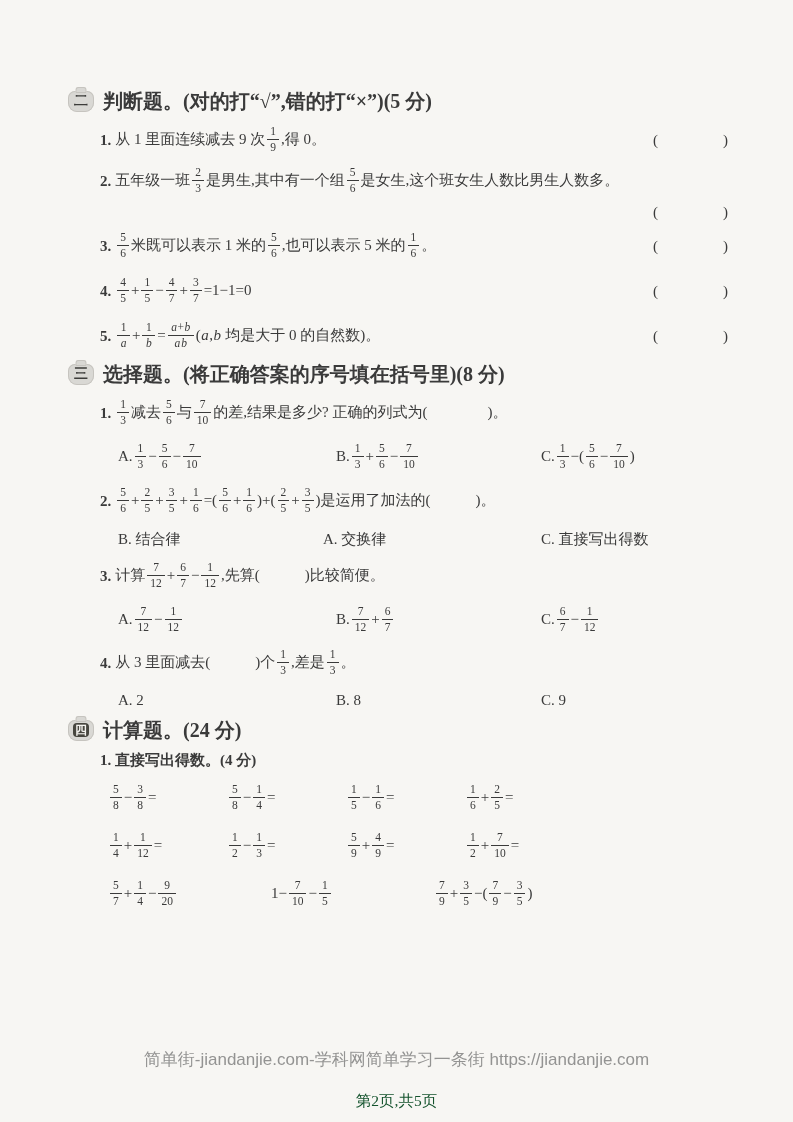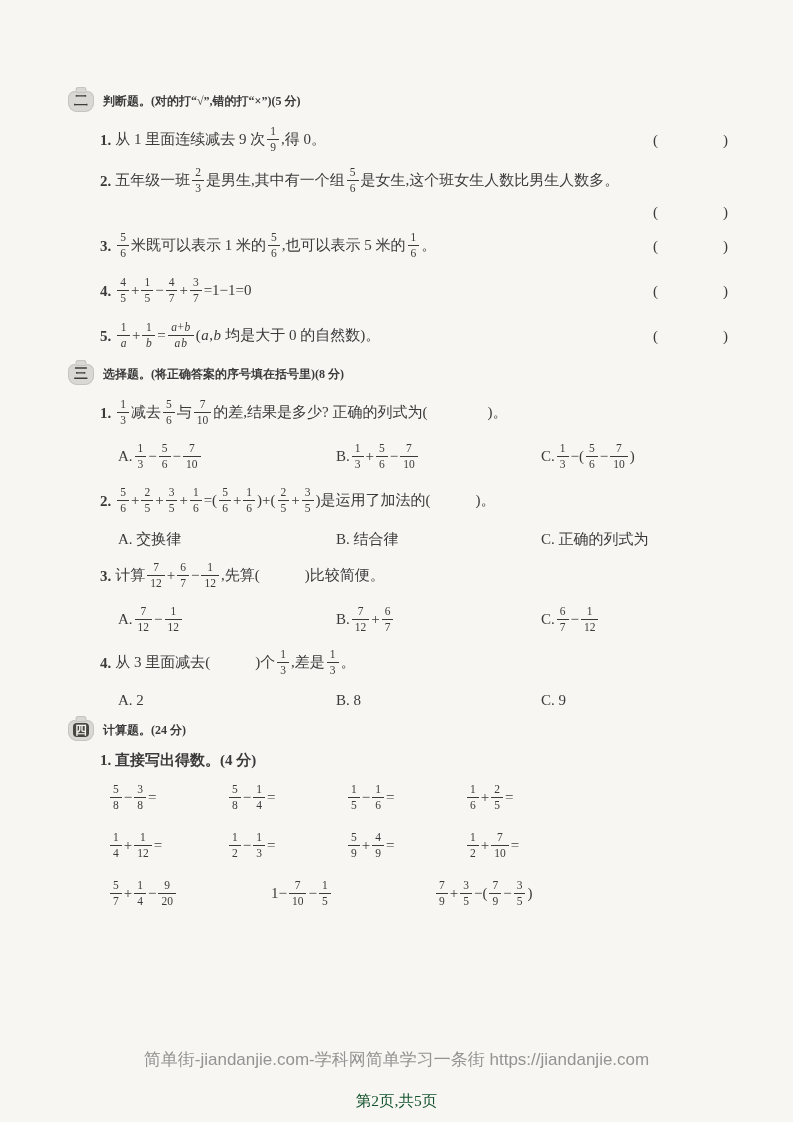--- a/index.html
+++ b/index.html
@@ -18,21 +18,21 @@
     border-radius:7px 7px 9px 9px; box-shadow:0 0 0 1px #c6c4bf inset;
     display:flex; align-items:center; justify-content:center; flex:0 0 auto;
   }
   .pouch::before {
     content:""; position:absolute; top:-4px; left:50%; transform:translateX(-50%);
     width:11px; height:6px; background:#d9d8d4; border-radius:3px 3px 0 0;
     box-shadow:0 0 0 1px #c6c4bf inset;
   }
   .pouch .ch { position:relative; font-weight:bold; font-size:14px; line-height:1; color:#3c3c3a; }
   .pouch .ch.boxed { background:#47463f; color:#f4f3ef; font-size:12px; padding:1px 2px; border-radius:4px; }
-  .sec-title { font-weight:bold; font-size:12px; white-space:nowrap; }
+  .sec-title { font-weight:bold; font-size:20px; white-space:nowrap; }
 
   
   .jrow { display:flex; align-items:center; margin-left:32px; white-space:nowrap; }
   .h44 { height:45px; } .h38 { height:37px; } .h24 { height:24px; }
   .qno { font-weight:bold; margin-right:4px; font-size:15px; }
   .qtext { font-size:15px; }
   .jbr { margin-left:auto; font-size:15px; letter-spacing:1px; }
   .br-only { justify-content:flex-end; }
 
   
@@ -217,23 +217,23 @@
               <span class="fden">6</span>
             </span>)+(<span class="frac">
               <span class="fnum">2</span>
               <span class="fden">5</span>
             </span>+<span class="frac">
               <span class="fnum">3</span>
               <span class="fden">5</span>
             </span>)是运用了加法的(　　　)。</span>
       </div>
       <div class="opts h30">
+        <span class="opt o2">B. 结合律</span>
         <span class="opt o1">A. 交换律</span>
-        <span class="opt o2">B. 结合律</span>
-        <span class="opt o3">C. 正确的列式为</span>
+        <span class="opt o3">C. 直接写出得数</span>
       </div>
       <div class="jrow h44">
         <span class="qno">3.</span>
         <span class="qtext">计算<span class="frac">
               <span class="fnum">7</span>
               <span class="fden">12</span>
             </span>+<span class="frac">
               <span class="fnum">6</span>
               <span class="fden">7</span>
             </span>−<span class="frac">

